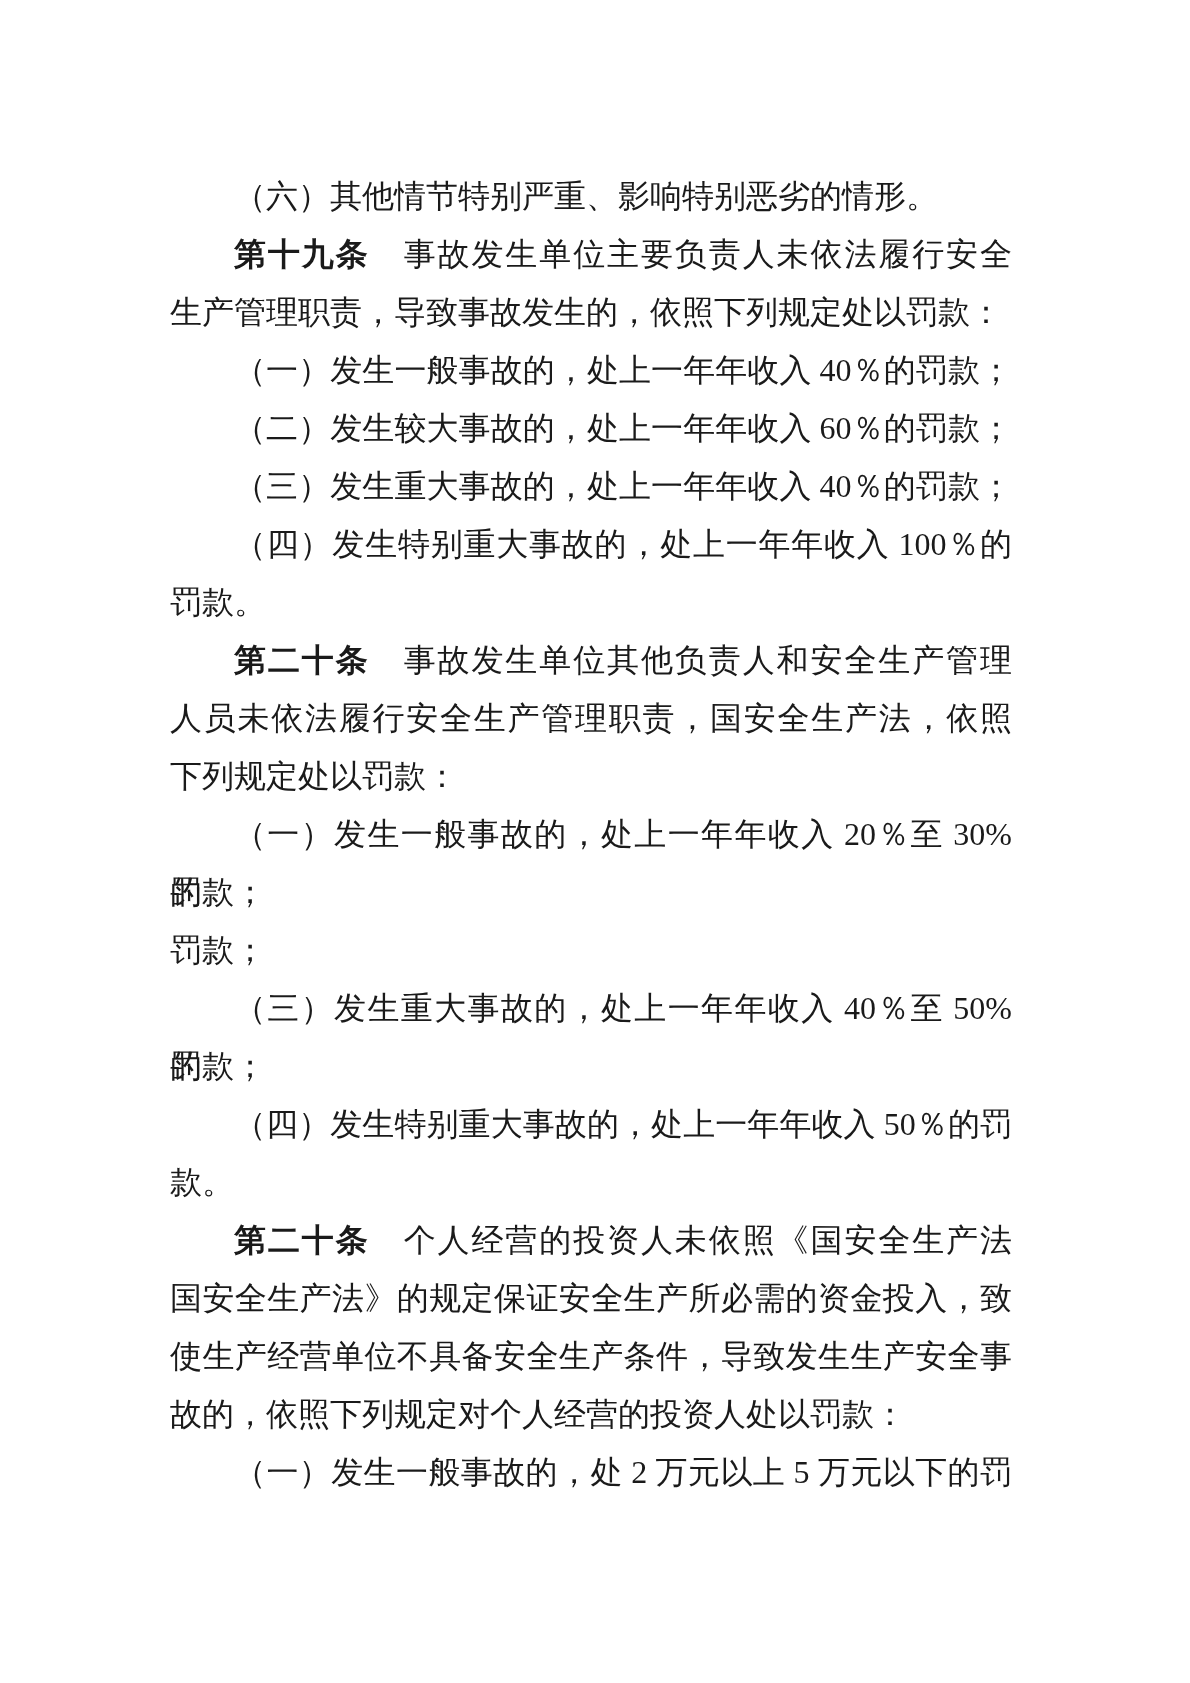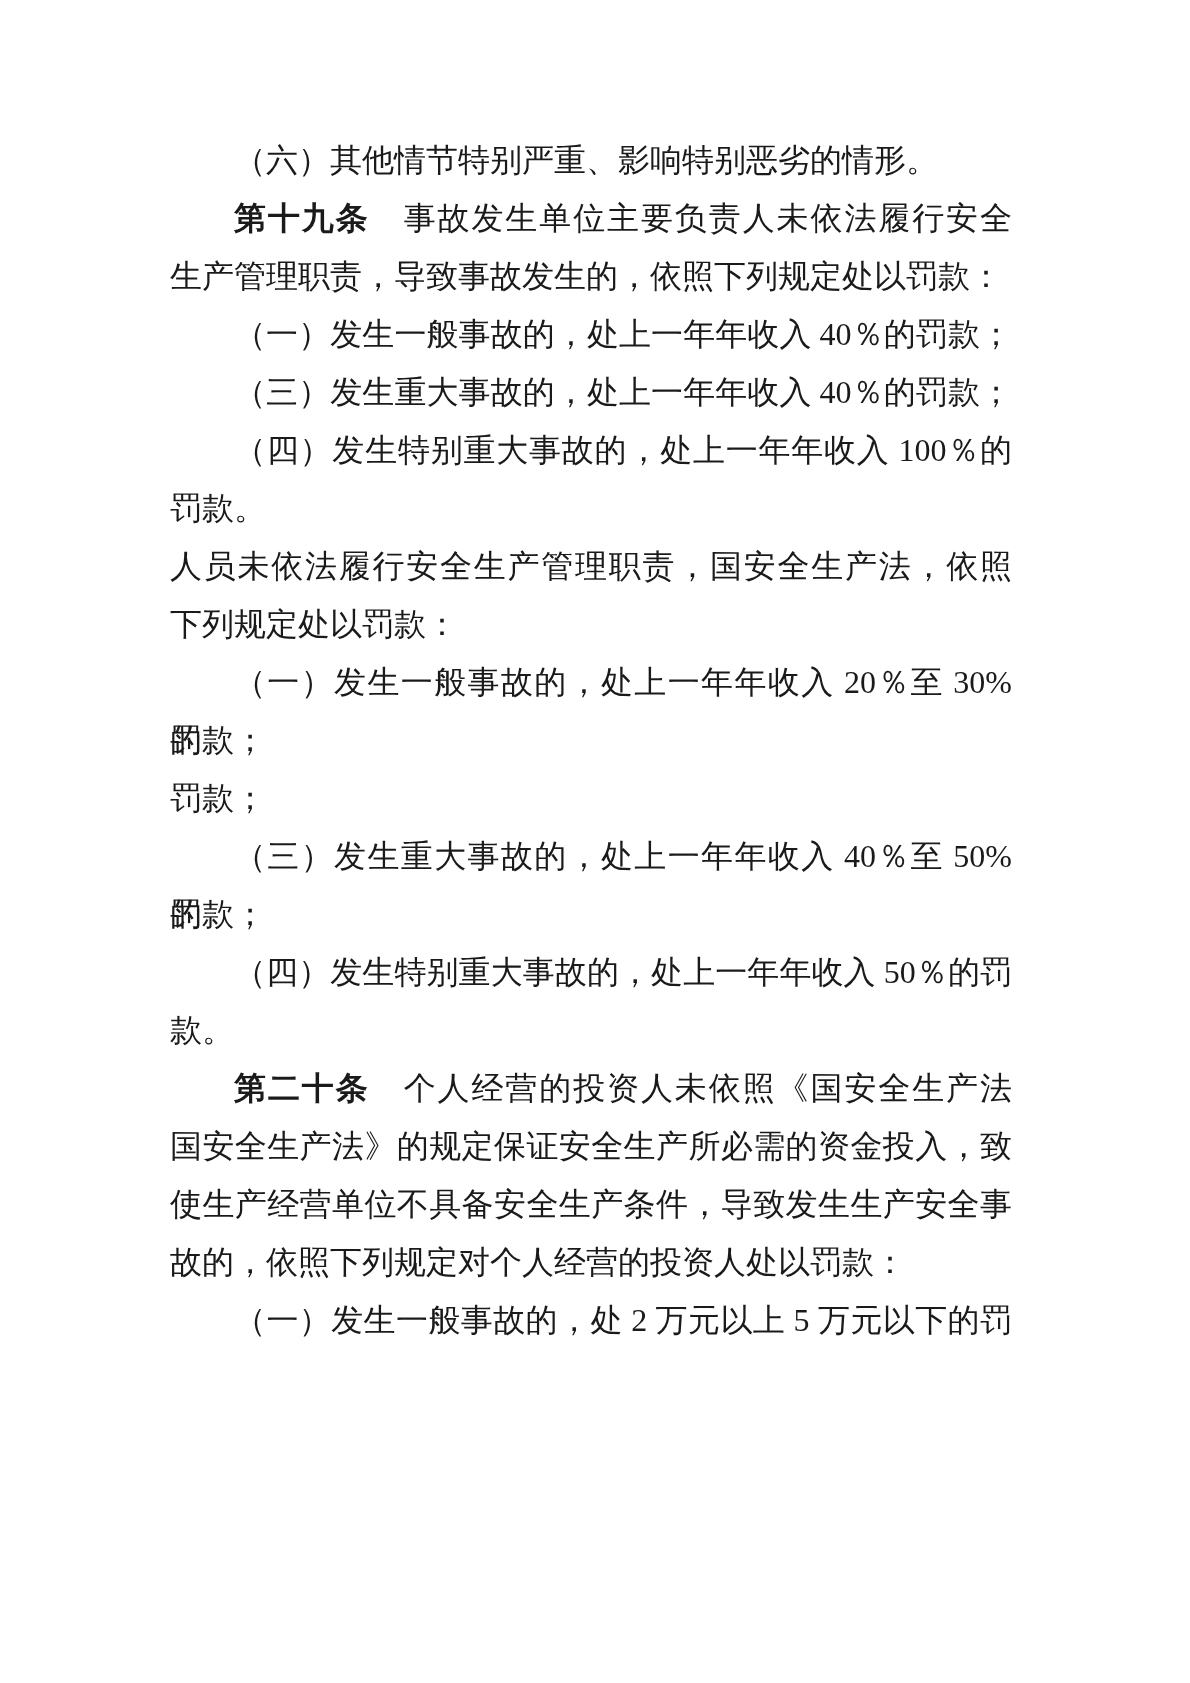--- a/index.html
+++ b/index.html
@@ -11,21 +11,21 @@
     width: 1190px;
     height: 1683px;
     background: #ffffff;
     font-family: "Liberation Serif", "DejaVu Serif", serif;
     color: #1a1a1a;
     overflow: hidden;
   }
   .content {
     position: absolute;
     left: 170px;
-    top: 131px;
+    top: 167px;
     width: 842px;
   }
   .line {
     font-size: 32px;
     line-height: 58px;
     height: 58px;
     text-align: left;
     text-align-last: left;
     word-break: keep-all;
     overflow: visible;
@@ -47,24 +47,26 @@
 <body>
 
 <div class="content">
 
   <div class="line indent"><span>（六）其他情节特别严重、影响特别恶劣的情形。</span></div>
 
   <div class="line indent fill"><span class="art">第十九条</span><span>事故发生单位主要负责人未依法履行安全</span></div>
   <div class="line"><span>生产管理职责，导致事故发生的，依照下列规定处以罚款：</span></div>
 
   <div class="line indent fill"><span>（一）发生一般事故的，处上一年年收入 40％的罚款；</span></div>
+  <div class="line indent fill"><span>（二）发生较大事故的，处上一年年收入 60％的罚款；</span></div>
   <div class="line indent fill"><span>（三）发生重大事故的，处上一年年收入 40％的罚款；</span></div>
   <div class="line indent fill"><span>（四）发生特别重大事故的，处上一年年收入 100％的</span></div>
   <div class="line"><span>罚款。</span></div>
 
+  <div class="line indent fill"><span class="art">第二十条</span><span>事故发生单位其他负责人和安全生产管理</span></div>
   <div class="line fill"><span>人员未依法履行安全生产管理职责，国安全生产法，依照</span></div>
   <div class="line"><span>下列规定处以罚款：</span></div>
 
   <div class="line indent fill"><span>（一）发生一般事故的，处上一年年收入 20％至 30%的</span></div>
   <div class="line"><span>罚款；</span></div>
 
   <div class="line"><span>罚款；</span></div>
 
   <div class="line indent fill"><span>（三）发生重大事故的，处上一年年收入 40％至 50%的</span></div>
   <div class="line"><span>罚款；</span></div>

